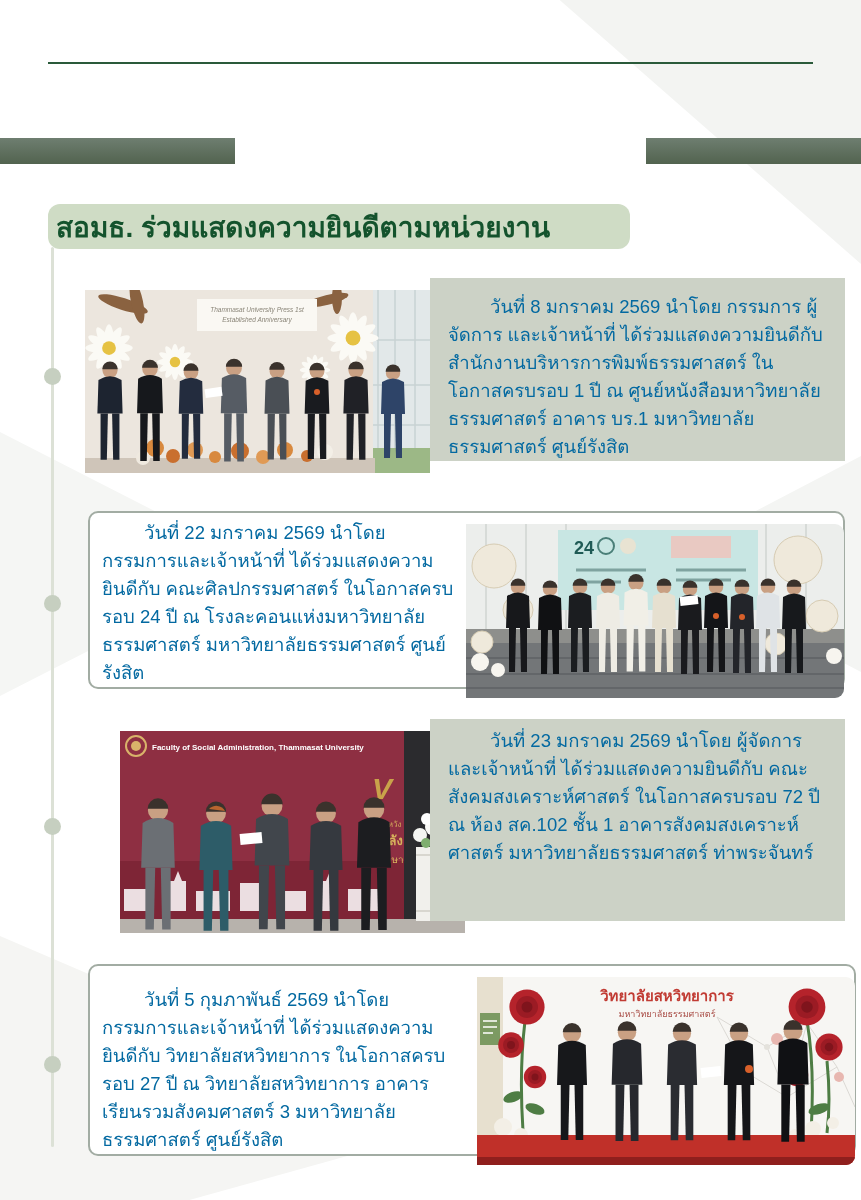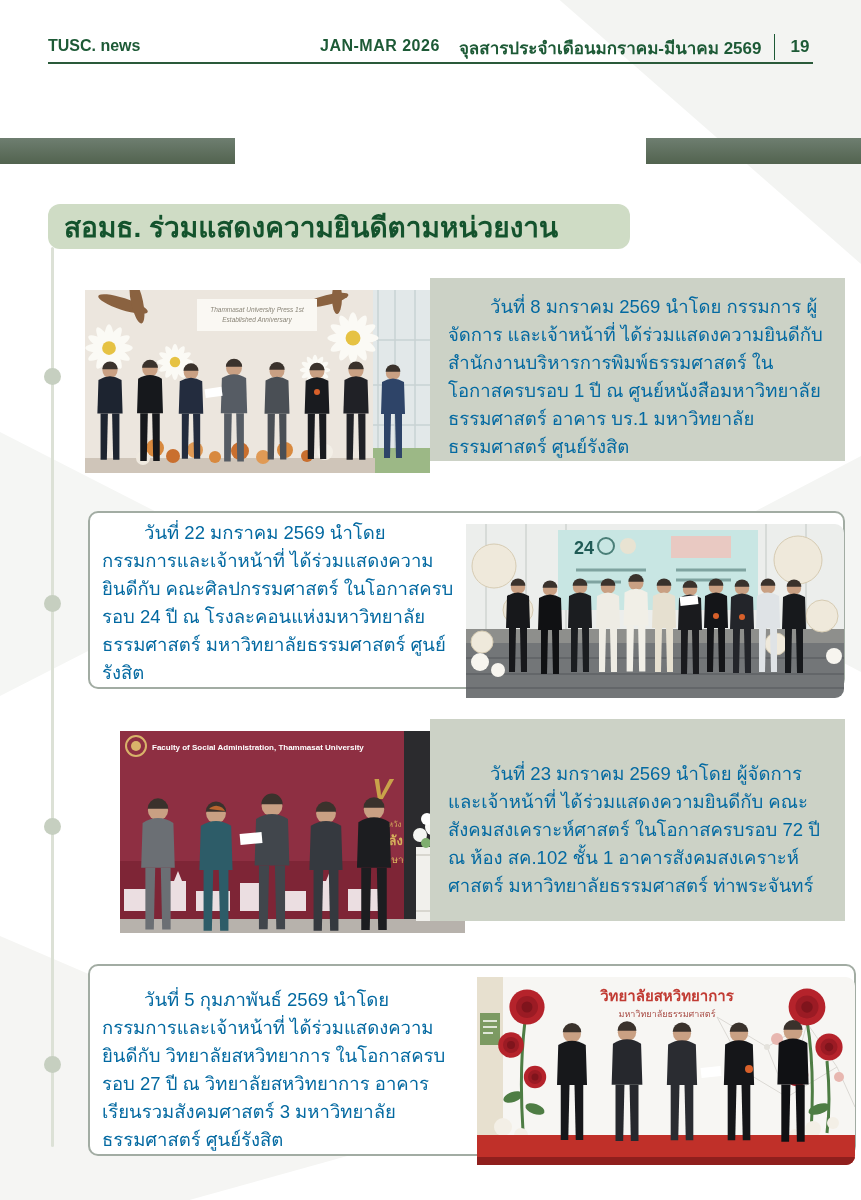--- a/index.html
+++ b/index.html
@@ -30,21 +30,21 @@
   .title-bar{position:absolute;top:138px;height:26px;background:linear-gradient(#6e7e70,#52634f);}
   .bar-left{left:0;width:235px;}
   .bar-right{left:646px;width:215px;}
   .big-title{position:absolute;left:0;top:100px;width:100%;text-align:center;
              font-family:"DejaVu Sans","Liberation Sans",sans-serif;
              font-size:62px;font-weight:bold;color:#185c34;letter-spacing:-1px;line-height:1;}
 
   
   .banner{position:absolute;left:48px;top:204px;width:582px;height:45px;background:#cfdcc5;
           border-radius:12px;display:flex;align-items:center;}
-  .banner span{font-size:28px;font-weight:bold;color:#14532d;padding-left:16px;white-space:nowrap;}
+  .banner span{font-size:28px;font-weight:bold;color:#14532d;padding-left:8px;white-space:nowrap;}
 
   
   .tl-line{position:absolute;left:51px;top:247px;width:3px;height:900px;background:#dce1d6;border-radius:2px;}
   .tl-dot{position:absolute;left:44px;width:17px;height:17px;border-radius:50%;background:#c6cfc0;}
 
   
   .photo{position:absolute;overflow:hidden;margin-top:12px;}
   .photo svg{display:block;width:100%;height:100%;}
   .panel{position:absolute;background:#ccd2c6;}
   .panel p,.card p{margin:0;font-size:18.5px;line-height:28px;color:#0369a1;text-indent:42px;}
@@ -56,29 +56,20 @@
 </head>
 <body>
 
 <div class="page">
 
   <div class="bg-shape bg-a"></div>
   <div class="bg-shape bg-b"></div>
   <div class="bg-shape bg-c"></div>
   <div class="bg-shape bg-d"></div>
 
-  <div class="header">
-    <span class="brand">TUSC. news</span>
-    <span class="issue-en">JAN-MAR 2026</span>
-    <div class="hdr-right">
-      <span class="issue-th">จุลสารประจำเดือนมกราคม-มีนาคม 2569</span>
-      <span class="hdr-div"></span>
-      <span class="pageno">19</span>
-    </div>
-  </div>
   <div class="hdr-rule"></div>
 
   <div class="title-bar bar-left"></div>
   <div class="title-bar bar-right"></div>
 
   <div class="banner">
     <span>สอมธ. ร่วมแสดงความยินดีตามหน่วยงาน</span>
   </div>
 
   <div class="tl-line"></div>
@@ -259,21 +250,21 @@
       <use href="#psn3" transform="translate(38,148) scale(1.4)" fill="#6b6f74"></use>
       <use href="#psn3" transform="translate(96,150) scale(1.38)" fill="#2d5c68"></use>
       <use href="#psn3" transform="translate(152,146) scale(1.45)" fill="#41464c"></use>
       <use href="#psn3" transform="translate(206,150) scale(1.38)" fill="#35393f"></use>
       <use href="#psn3" transform="translate(254,148) scale(1.42)" fill="#1c1d20"></use>
       <path d="M89,78 a10,10 0 0 1 16,2 z" fill="#b8652f"></path>
       <rect x="120" y="102" width="22" height="11" fill="#ffffff" transform="rotate(-5 131 107)"></rect>
     </svg>
   </div>
   <div class="panel" style="left:430px;top:719px;width:415px;height:202px;">
-    <p style="padding-top:41px">วันที่ 23 มกราคม 2569 นำโดย ผู้จัดการและเจ้าหน้าที่ ได้ร่วมแสดงความยินดีกับ คณะสังคมสงเคราะห์ศาสตร์ ในโอกาสครบรอบ 72 ปี ณ ห้อง สค.102 ชั้น 1 อาคารสังคมสงเคราะห์ศาสตร์ มหาวิทยาลัยธรรมศาสตร์ ท่าพระจันทร์</p>
+    <p style="padding-top:8px">วันที่ 23 มกราคม 2569 นำโดย ผู้จัดการและเจ้าหน้าที่ ได้ร่วมแสดงความยินดีกับ คณะสังคมสงเคราะห์ศาสตร์ ในโอกาสครบรอบ 72 ปี ณ ห้อง สค.102 ชั้น 1 อาคารสังคมสงเคราะห์ศาสตร์ มหาวิทยาลัยธรรมศาสตร์ ท่าพระจันทร์</p>
   </div>
 
   <div class="card" style="left:88px;top:964px;width:753px;height:188px;padding-left:11px;">
     <div class="txt">
       <p>วันที่ 5 กุมภาพันธ์ 2569 นำโดย กรรมการและเจ้าหน้าที่ ได้ร่วมแสดงความยินดีกับ วิทยาลัยสหวิทยาการ ในโอกาสครบรอบ 27 ปี ณ วิทยาลัยสหวิทยาการ อาคารเรียนรวมสังคมศาสตร์ 3 มหาวิทยาลัยธรรมศาสตร์ ศูนย์รังสิต</p>
     </div>
     <div class="photo" style="position:absolute;width:378px;height:188px;">
       <svg viewBox="0 0 378 188">
         <defs>
           <g id="psn4">

